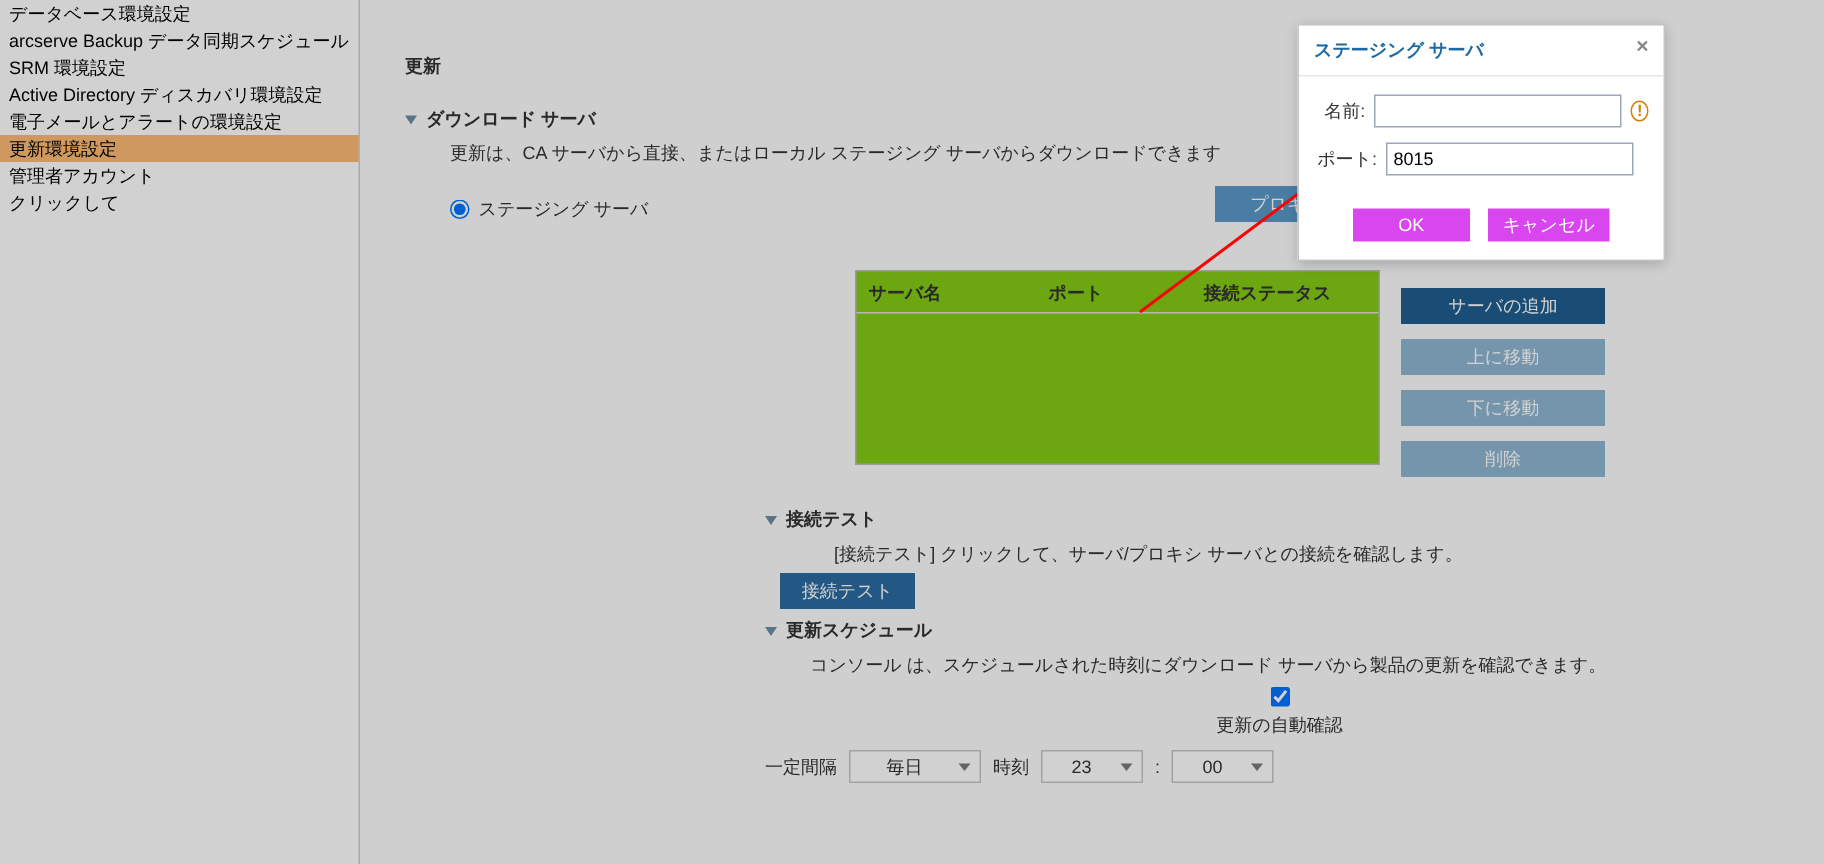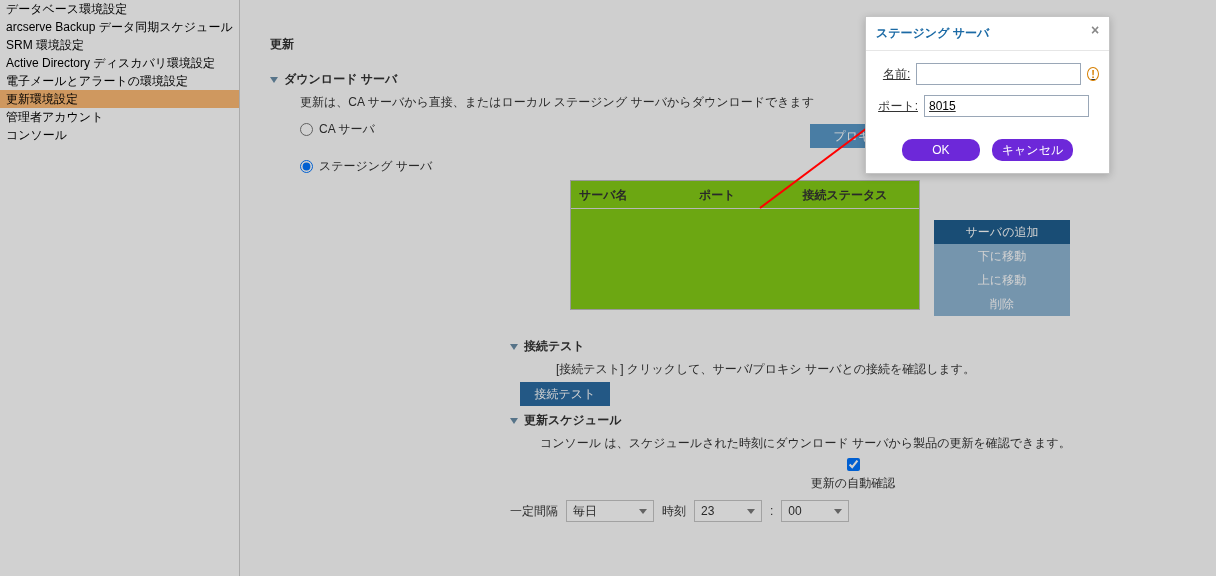--- a/index.html
+++ b/index.html
@@ -17,105 +17,101 @@
   .tri { width: 0; height: 0; border-left: 4px solid transparent; border-right: 4px solid transparent; border-top: 6px solid #6b8ea8; margin-right: 2px; }
 
   .desc { margin: 6px 0 10px 30px; }
   .radio-row { margin: 4px 0 4px 30px; display: flex; align-items: center; gap: 6px; }
   .radio-row input { vertical-align: middle; }
   .radio-label { vertical-align: middle; }
 
   .btn { display: inline-flex; align-items: center; justify-content: center; background: #2b6ca3; color: #fff; border: none; height: 24px; padding: 0 10px; cursor: pointer; font-size: 12px; min-width: 120px; }
   .btn.proxy { background: #5a99c9; position: absolute; left: 570px; top: 124px; }
   .btn.light { background: #8fb6d4; }
-  .server-btns { position: absolute; left: 694px; top: 220px; display: flex; flex-direction: column; }
+  .server-btns { position: absolute; left: 694px; top: 192px; display: flex; flex-direction: column; gap: 10px; }
   .server-btns .btn { min-width: 136px; }
 
   .table-box { position: absolute; left: 330px; top: 180px; width: 350px; height: 130px; border: 1px solid #bcbcbc; background: #84cc16; }
   .table-hdr { display: flex; border-bottom: 1px solid #e0e0e0; padding: 6px 8px 4px 8px; color: #333; font-weight: bold; }
   .col-name { width: 120px; }
   .col-port { width: 80px; }
   .col-status { flex: 1; text-align: center; }
 
   .sect2 { position: absolute; left: 270px; top: 330px; right: 30px; }
   .sect2 .desc2 { margin: 6px 0 4px 10px; padding-left: 36px; }
   .sect2 .btn { margin-left: 10px; min-width: 90px; }
 
   .sect3 { position: absolute; left: 270px; top: 404px; right: 30px; }
   .sect3 .desc3 { margin: 6px 0 6px 30px; }
   .check-row { margin: 0 0 8px 10px; display: flex; align-items: center; gap: 4px; flex-direction: column; }
   .sched-row { margin-left: 0; display: flex; align-items: center; gap: 8px; }
   .combo { display: inline-flex; align-items: center; border: 1px solid #c6c6c6; background: #fff; height: 22px; padding: 0 6px; gap: 6px; }
-  .combo .cv { min-width: 40px; text-align: left; }
+  .combo .cv { min-width: 40px; text-align: center; }
   .combo.daily .cv { min-width: 60px; }
   .combo .dd { width: 0; height: 0; border-left: 4px solid transparent; border-right: 4px solid transparent; border-top: 5px solid #7a7a7a; }
 
   
   .dialog { position: absolute; left: 865px; top: 16px; width: 245px; background: #fff; border: 1px solid #c4c4c4; box-shadow: 0 2px 8px rgba(0,0,0,0.2); z-index: 10; }
   .dialog-title { padding: 8px 10px; font-weight: bold; color: #1b6aa5; border-bottom: 1px solid #e6e6e6; position: relative; }
   .dialog-close { position: absolute; right: 6px; top: 6px; width: 16px; height: 16px; cursor: pointer; color: #888; font-size: 14px; line-height: 14px; text-align: center; }
   .dialog-body { padding: 12px 10px 6px 10px; }
-  .dlg-row { display: flex; align-items: center; margin-bottom: 10px; gap: 6px; text-decoration: underline; }
+  .dlg-row { display: flex; align-items: center; margin-bottom: 10px; gap: 6px; }
   .dlg-label { width: 42px; text-align: right; }
   .dlg-input { flex: 1; border: 1px solid #9aa7b7; height: 22px; padding: 0 4px; font-size: 12px; }
   .err-icon { width: 14px; height: 14px; border: 1px solid #d67f00; border-radius: 50%; color: #d67f00; font-size: 11px; line-height: 12px; text-align: center; font-weight: bold; }
   .dialog-foot { display: flex; gap: 12px; justify-content: center; padding: 6px 10px 12px 10px; }
-  .dialog-foot .btn { min-width: 78px; height: 22px; background: #6d28d9; border-radius: 10px; }
+  .dialog-foot .btn { min-width: 78px; height: 22px; background: #d946ef; }
 
   
   .anno { position: absolute; left: 0; top: 0; width: 1216px; height: 576px; pointer-events: none; z-index: 5; }
 
   
   .dim { position: absolute; left:0; top:0; width:1216px; height:576px; background: rgba(0,0,0,0.18); z-index: 4; pointer-events: none; }
 </style>
 </head>
 <body>
 
 <div class="sidebar">
   <div class="sidebar-item">データベース環境設定</div>
   <div class="sidebar-item">arcserve Backup データ同期スケジュール</div>
   <div class="sidebar-item">SRM 環境設定</div>
   <div class="sidebar-item">Active Directory ディスカバリ環境設定</div>
   <div class="sidebar-item">電子メールとアラートの環境設定</div>
   <div class="sidebar-item selected">更新環境設定</div>
   <div class="sidebar-item">管理者アカウント</div>
-  <div class="sidebar-item">コンソール</div>
+  <div class="sidebar-item">クリックして</div>
 </div>
 
 <div class="main">
   <div class="page-title">更新</div>
 
   <div class="section-hdr">
     <span class="tri"></span>
     <span>ダウンロード サーバ</span>
   </div>
   <div class="desc">更新は、CA サーバから直接、またはローカル ステージング サーバからダウンロードできます</div>
 
-  <div class="radio-row">
-    <input type="radio" name="srv" style="">
-    <span class="radio-label">CA サーバ</span>
-  </div>
   <button class="btn proxy">プロキシ設定</button>
   <div class="radio-row" style="margin-top:20px;">
     <input type="radio" name="srv" checked="" style="">
     <span class="radio-label">ステージング サーバ</span>
   </div>
 
   <div class="table-box">
     <div class="table-hdr">
       <div class="col-name">サーバ名</div>
       <div class="col-port">ポート</div>
       <div class="col-status">接続ステータス</div>
     </div>
   </div>
 
   <div class="server-btns">
     <button class="btn" style="background:#1f5f8f;">サーバの追加</button>
+    <button class="btn light">上に移動</button>
     <button class="btn light">下に移動</button>
-    <button class="btn light">上に移動</button>
     <button class="btn light">削除</button>
   </div>
 
   <div class="sect2">
     <div class="section-hdr">
       <span class="tri"></span>
       <span>接続テスト</span>
     </div>
     <div class="desc2">[接続テスト] クリックして、サーバ/プロキシ サーバとの接続を確認します。</div>
     <button class="btn">接続テスト</button>

